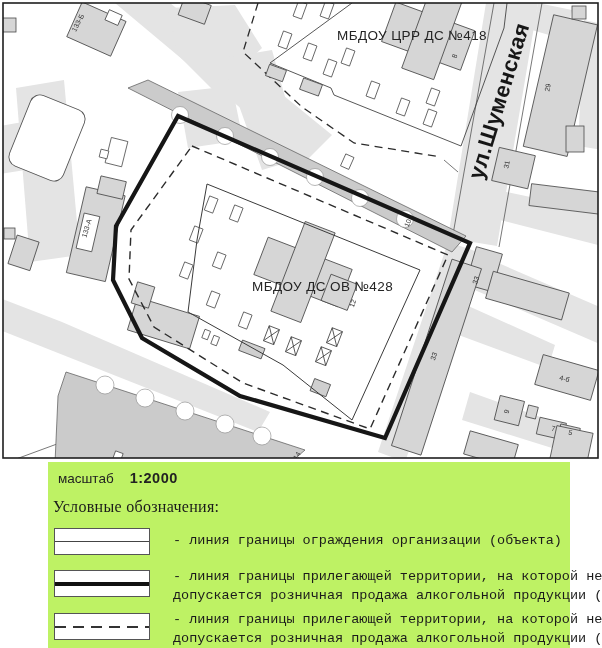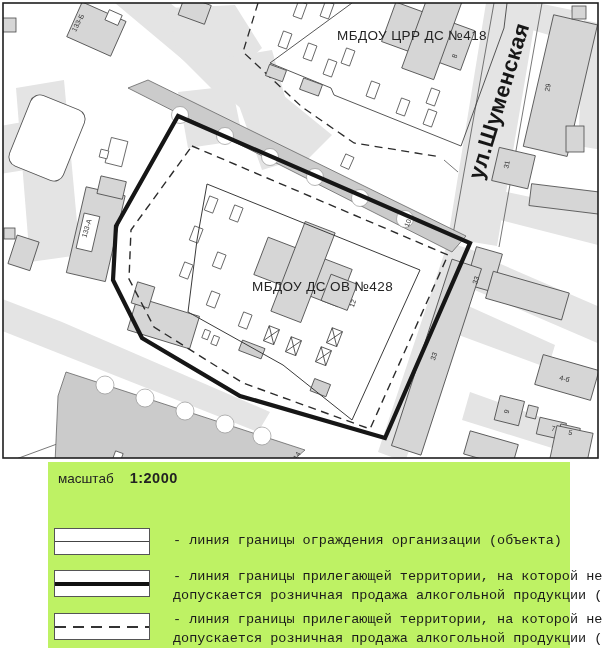--- a/index.html
+++ b/index.html
@@ -242,20 +242,21 @@
       </g>
     </g>
     <rect x="3" y="3" width="595" height="455" fill="none" stroke="#1f1f1f" stroke-width="1.6"></rect>
   </svg>
   </div>
 
   <div class="bottom">
     <div class="scale-row">
       <span>масштаб</span><span class="scale-val">1:2000</span>
     </div>
+    <div class="legend-title">Условные обозначения:</div>
 
     <div class="legend-row row1">
       <div class="swatch">
           <div class="line line-thin"></div>
         </div>
       <div class="legend-text">- линия границы ограждения организации (объекта)</div>
     </div>
     <div class="legend-row row2">
       <div class="swatch">
           <div class="line line-thick"></div>

